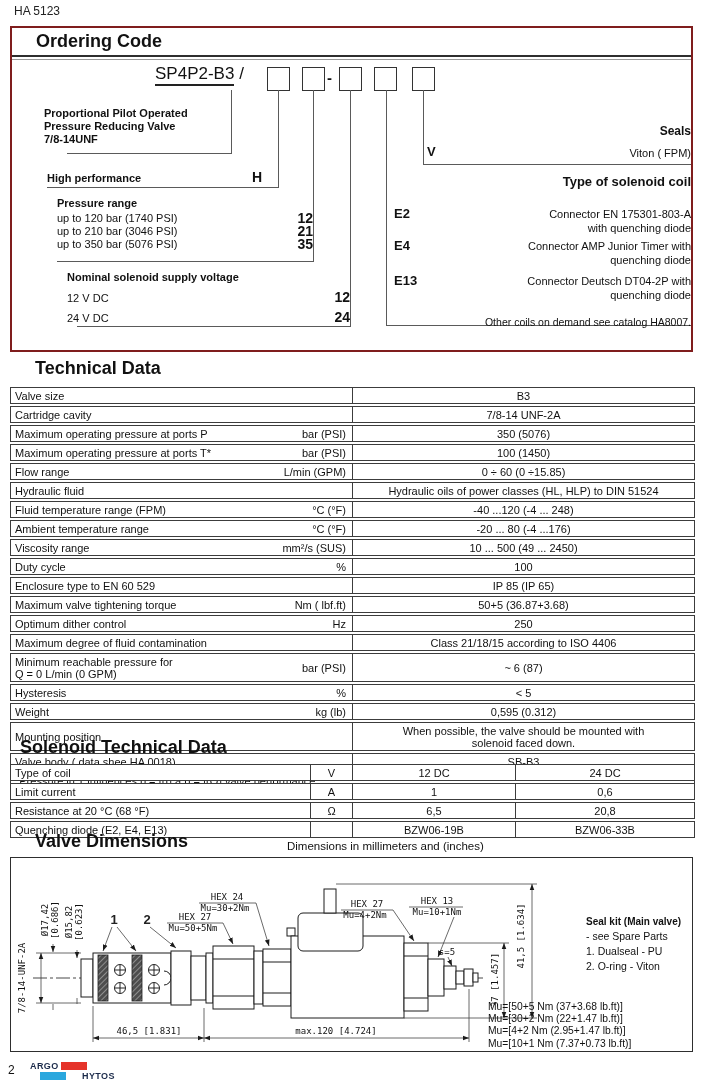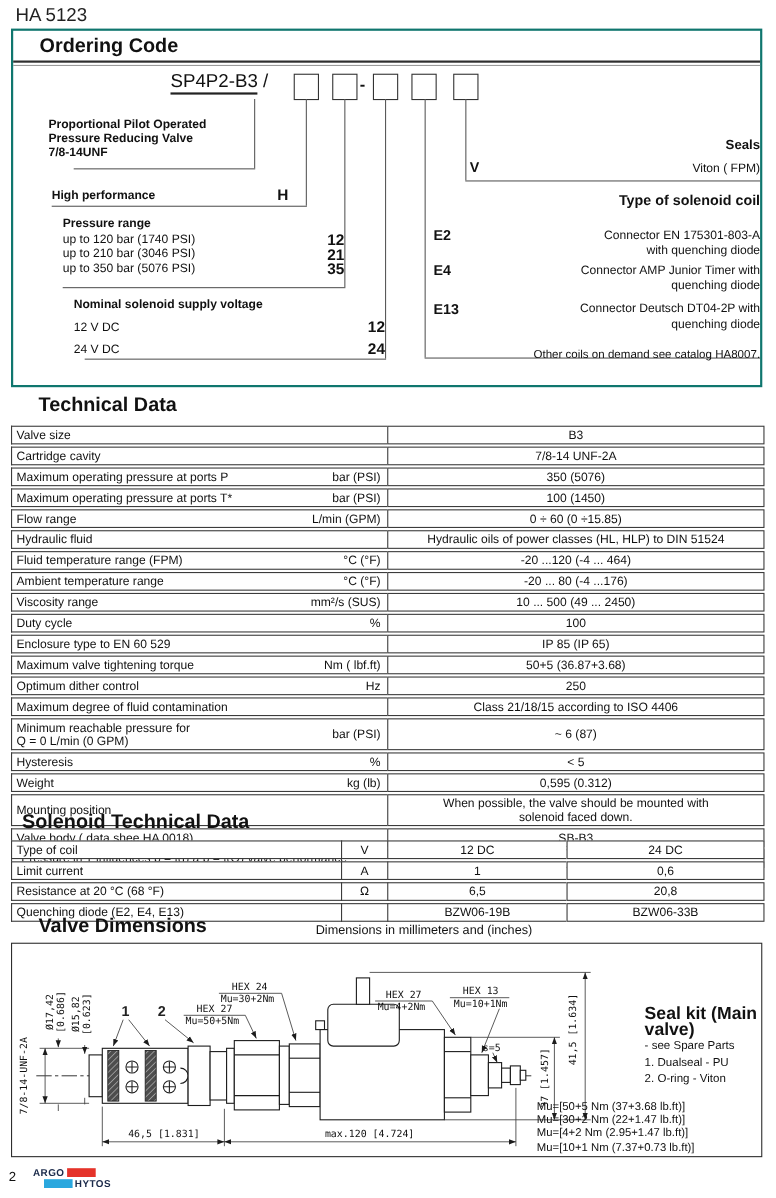--- a/index.html
+++ b/index.html
@@ -1,23 +1,23 @@
 <!DOCTYPE html>
 <html><head>
 <meta charset="utf-8">
 <style>
   html,body{margin:0;padding:0;background:#fff;}
   .page{position:relative;width:705px;height:1089px;background:#fff;overflow:hidden;
         font-family:"Liberation Sans",sans-serif;color:#111;}
   .abs{position:absolute;}
   .ln{position:absolute;background:#5a5a5a;}
-  .doc-number{position:absolute;left:14px;top:4px;font-size:17px;color:#222;}
+  .doc-number{position:absolute;left:14px;top:4px;font-size:12px;color:#222;}
 
   
-  .obox-frame{position:absolute;left:10px;top:26px;width:683px;height:326px;border:2px solid #0f766e;box-sizing:border-box;}
+  .obox-frame{position:absolute;left:10px;top:26px;width:683px;height:326px;border:2px solid #7f1d1d;box-sizing:border-box;}
   .otitle{height:27px;border-bottom:2.5px solid #2e2e2e;display:flex;align-items:center;}
   .otitle h2{margin:0 0 0 24px;font-size:18px;}
   .sep-thin{height:2px;border-bottom:1px solid #9a9a9a;}
   .obody{position:relative;height:289px;font-size:11px;}
   .code-main{position:absolute;left:143px;top:4px;font-size:17px;font-weight:normal;white-space:nowrap;}
   .code-main .u{border-bottom:2px solid #222;padding-bottom:1px;}
   .osq{position:absolute;top:7px;width:21px;height:22px;border:1.5px solid #333;background:#fff;box-sizing:content-box;}
   .odash{position:absolute;top:9px;font-weight:bold;font-size:15px;}
   .b{font-weight:bold;}
   .r{text-align:right;}
@@ -33,21 +33,21 @@
   .pu{display:flex;justify-content:space-between;align-items:center;}
   .pu .p{white-space:pre-line;}
   .pu .u{white-space:nowrap;padding-right:2px;}
   .cval{text-align:center;white-space:pre-line;}
   .foot-cell{font-size:11px;}
 
   
   .dims-sub{position:absolute;font-size:11.5px;text-align:right;}
   .draw-frame{position:absolute;left:10px;top:857px;width:683px;height:195px;border:1.5px solid #2e2e2e;box-sizing:border-box;}
   .sealkit{position:absolute;left:575px;top:56px;font-size:10.5px;line-height:15px;}
-  .sealkit .t{font-weight:bold;font-size:16px;}
+  .sealkit .t{font-weight:bold;font-size:10px;}
   .munotes{position:absolute;left:477px;top:143px;font-size:10.3px;line-height:12.2px;}
   svg text{font-family:"DejaVu Sans Mono",monospace;font-size:9px;fill:#111;}
   svg text.itm{font-family:"Liberation Sans",sans-serif;font-size:13px;font-weight:bold;fill:#222;}
   svg .s{stroke:#1c1c1c;stroke-width:1;fill:#fff;}
   svg .thin{stroke:#444;stroke-width:0.8;fill:none;}
   svg .cl{stroke:#333;stroke-width:0.9;stroke-dasharray:14 3 3 3;fill:none;}
 
   
   .pagenum{position:absolute;left:8px;top:1063px;font-size:12px;}
   .logo{position:absolute;left:30px;top:1061px;}
@@ -208,21 +208,21 @@
     <td class="cval">Hydraulic oils of power classes (HL, HLP) to DIN 51524</td>
   </tr>
 
   <tr>
     <td>
       <div class="pu">
                 <span class="p">Fluid temperature range (FPM)</span>
                 <span class="u">°C (°F)</span>
               </div>
     </td>
-    <td class="cval">-20 ...120 (-4 ... 464)</td>
+    <td class="cval">-40 ...120 (-4 ... 248)</td>
   </tr>
 
   <tr>
     <td>
       <div class="pu">
                 <span class="p">Ambient temperature range</span>
                 <span class="u">°C (°F)</span>
               </div>
     </td>
     <td class="cval">-20 ... 80 (-4 ...176)</td>
@@ -560,17 +560,17 @@
   </div>
 
   <div class="pagenum">2</div>
   <div class="logo">
     <div class="logo-row">
       <span class="logo-txt">ARGO</span>
       <span class="blk" style="margin-left:2px;background:#e5332a"></span>
     </div>
     <div class="logo-row" style="margin-left:10px">
       <span class="blk" style="background:#2aa7de"></span>
-      <span class="logo-txt" style="margin-left:2px">HYTOS</span>
+      <span class="logo-txt" style="margin-left:16px">HYTOS</span>
     </div>
   </div>
 
 </div>
 
 </body></html>

